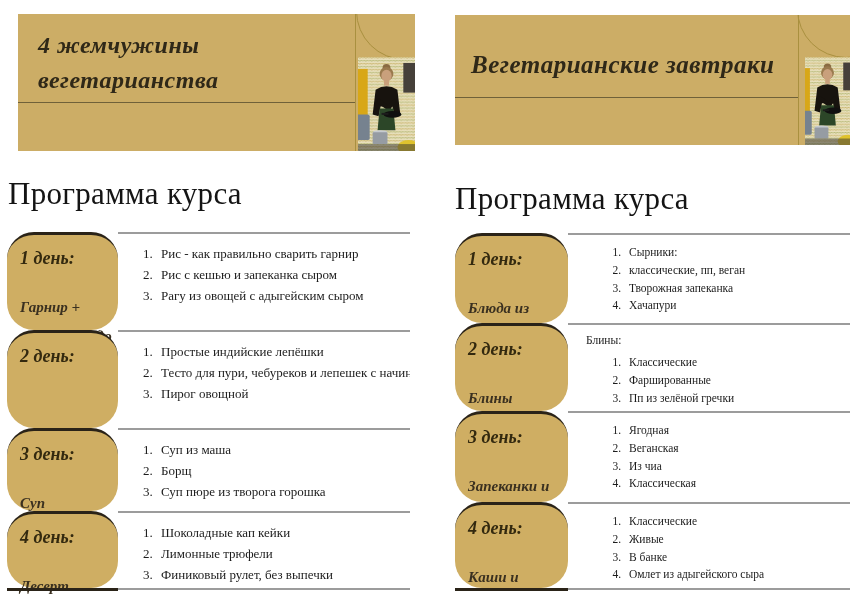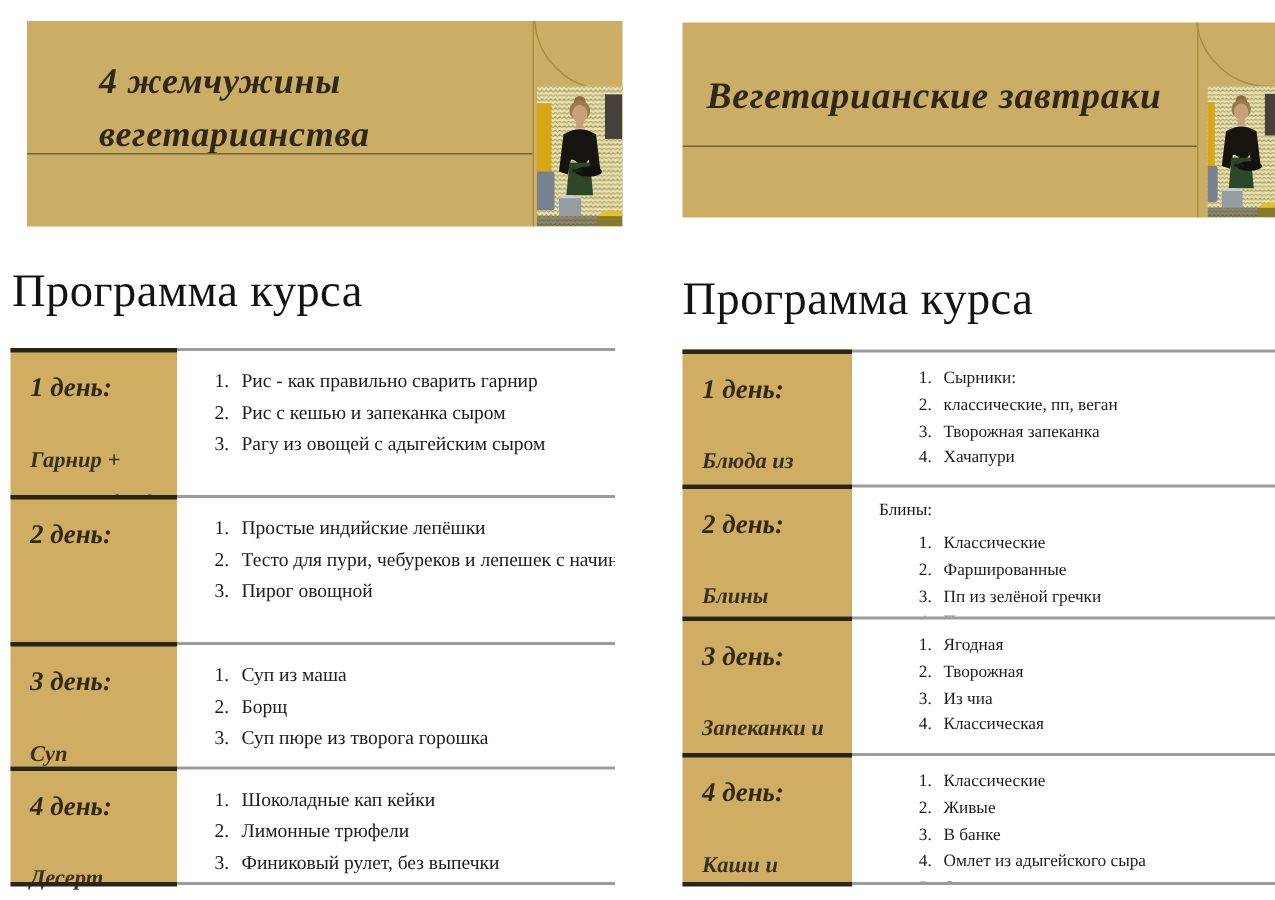--- a/index.html
+++ b/index.html
@@ -5,21 +5,21 @@
   html,body{margin:0;padding:0;background:#ffffff;}
   #screen{position:relative;width:850px;height:600px;background:#fff;overflow:hidden;
           font-family:"Liberation Serif","DejaVu Serif",serif;color:#1c1c1c;}
 
   
   .banner{position:absolute;background:var(--banner-gold,#ccad66);overflow:hidden;}
   .banner-left{left:18px;top:14px;width:397px;height:137px;}
   .banner-right{left:455px;top:15px;width:395px;height:130px;}
   .banner-title{font-style:italic;font-weight:bold;color:#2f2818;white-space:pre-line;
                 letter-spacing:0.5px;}
-  .banner-left .banner-title{padding:24px 0 0 20px;font-size:24px;line-height:1.45;margin-left:28px;}
+  .banner-left .banner-title{padding:14px 0 0 20px;font-size:24px;line-height:1.45;}
   .banner-right .banner-title{padding:36px 0 0 16px;font-size:25px;}
   .b-hline{position:absolute;height:1px;background:var(--banner-line,#6f6139);left:0;}
   .banner-left .b-hline{top:88px;width:337px;}
   .banner-right .b-hline{top:82px;width:343px;}
   .b-vline{position:absolute;width:1px;top:0;bottom:0;background:var(--accent-arc,#a9903f);}
   .banner-left .b-vline{left:337px;}
   .banner-right .b-vline{left:343px;}
   .arc{position:absolute;width:96px;height:96px;border:1px solid var(--accent-arc,#a9903f);
        border-radius:50%;background:transparent;}
   .banner-left .arc{left:338px;top:-52px;}
@@ -33,21 +33,21 @@
   .page-title{position:absolute;font-size:31px;color:#141414;letter-spacing:0.3px;}
   .page-title-left{left:8px;top:176px;}
   .page-title-right{left:455px;top:181px;}
 
   
   .program-table{position:absolute;display:flex;flex-direction:column;}
   .table-left{left:7px;top:232px;width:403px;}
   .table-right{left:455px;top:233px;width:395px;}
   .prow{display:flex;box-sizing:border-box;}
   .day-cell{background:var(--cell-gold,#cfae63);border-top:3px solid var(--dark-line,#2a2318);
-            box-sizing:border-box;padding:13px 6px 0 13px;flex:0 0 auto;}
+            box-sizing:border-box;padding:13px 6px 0 13px;flex:0 0 auto;border-radius:27px;}
   .table-left  .day-cell{width:111px;}
   .table-right .day-cell{width:113px;}
   .content-cell{flex:1 1 auto;border-top:2px solid var(--gray-line,#9c9c9c);
                 box-sizing:border-box;overflow:hidden;}
   .table-left  .r1{height:98px;} .table-left  .r2{height:98px;}
   .table-left  .r3{height:83px;} .table-left  .r4{height:77px;}
   .table-right .r1{height:90px;} .table-right .r2{height:88px;}
   .table-right .r3{height:91px;} .table-right .r4{height:86px;}
   .day-label{font-style:italic;font-weight:bold;font-size:18px;color:#33290f;}
   .day-topic{font-style:italic;font-weight:bold;font-size:15px;color:#3a3020;
@@ -238,21 +238,21 @@
     </div>
     <div class="prow r3">
       <div class="day-cell">
         <div class="day-label">3 день:</div>
         <div class="day-topic">Запеканки и
 пудинг</div>
       </div>
       <div class="content-cell">
         <ol class="lesson-list">
             <li>Ягодная</li>
-            <li>Творожная</li>
+            <li>Веганская</li>
             <li>Из чиа</li>
             <li>Классическая</li>
           </ol>
       </div>
     </div>
     <div class="prow r4">
       <div class="day-cell">
         <div class="day-label">4 день:</div>
         <div class="day-topic">Каши и омлеты</div>
       </div>

